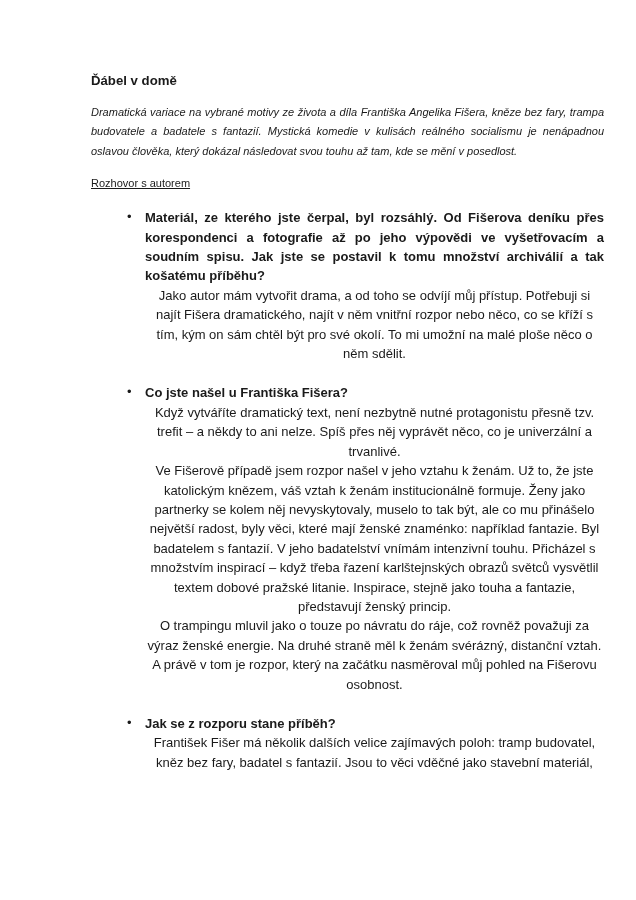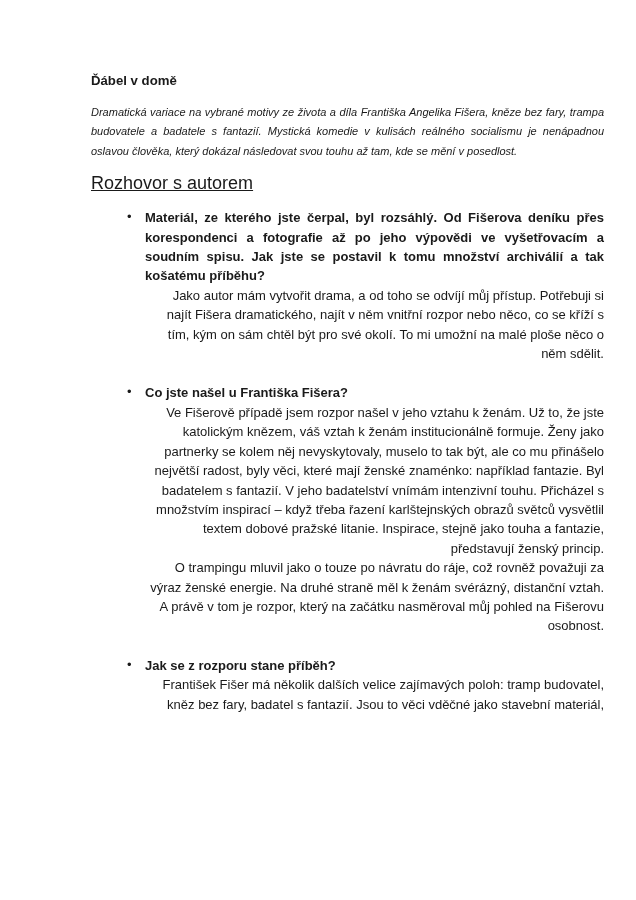--- a/index.html
+++ b/index.html
@@ -35,21 +35,21 @@
     line-height: 19.4px;
     text-align: justify;
     margin: 0 0 13px 0;
   }
   .production-note {
     font-size: 13px;
     line-height: 19.4px;
     margin: 0 0 13px 0;
   }
   .section-heading {
-    font-size: 18px;
+    font-size: 11px;
     font-weight: normal;
     text-decoration: underline;
     line-height: 19px;
     margin: 0 0 15px 0;
   }
   ul.interview {
     list-style: none;
     margin: 0;
     padding: 0;
   }
@@ -65,21 +65,21 @@
     left: 36px;
     top: -1px;
     font-size: 13px;
   }
   .question {
     font-weight: bold;
     text-align: justify;
   }
   .answer-para {
     font-weight: normal;
-    text-align: right;
+    text-align: center;
   }
 </style>
 </head>
 <body>
 
 <div class="page">
   <h1 class="doc-title">Ďábel v domě</h1>
 
   <p class="intro">Dramatická variace na vybrané motivy ze života a díla Františka Angelika Fišera, kněze bez fary, trampa budovatele a badatele s fantazií. Mystická komedie v kulisách reálného socialismu je nenápadnou oslavou člověka, který dokázal následovat svou touhu až tam, kde se mění v posedlost.</p>
 
@@ -92,20 +92,21 @@
     <div class="question">Materiál, ze kterého jste čerpal, byl rozsáhlý. Od Fišerova deníku přes korespondenci a fotografie až po jeho výpovědi ve vyšetřovacím a soudním spisu. Jak jste se postavil k tomu množství archiválií a tak košatému příběhu?</div>
     <div class="answers">
           <div class="answer-para">Jako autor mám vytvořit drama, a od toho se odvíjí můj přístup. Potřebuji si najít Fišera dramatického, najít v něm vnitřní rozpor nebo něco, co se kříží s tím, kým on sám chtěl být pro své okolí. To mi umožní na malé ploše něco o něm sdělit.</div>
         </div>
   </li>
 
   <li class="qa-item">
     <span class="bullet-marker">•</span>
     <div class="question">Co jste našel u Františka Fišera?</div>
     <div class="answers">
+          <div class="answer-para">Když vytváříte dramatický text, není nezbytně nutné protagonistu přesně tzv. trefit – a někdy to ani nelze. Spíš přes něj vyprávět něco, co je univerzální a trvanlivé.</div>
           <div class="answer-para">Ve Fišerově případě jsem rozpor našel v jeho vztahu k ženám. Už to, že jste katolickým knězem, váš vztah k ženám institucionálně formuje. Ženy jako partnerky se kolem něj nevyskytovaly, muselo to tak být, ale co mu přinášelo největší radost, byly věci, které mají ženské znaménko: například fantazie. Byl badatelem s fantazií. V jeho badatelství vnímám intenzivní touhu. Přicházel s množstvím inspirací – když třeba řazení karlštejnských obrazů světců vysvětlil textem dobové pražské litanie. Inspirace, stejně jako touha a fantazie, představují ženský princip.</div>
           <div class="answer-para">O trampingu mluvil jako o touze po návratu do ráje, což rovněž považuji za výraz ženské energie. Na druhé straně měl k ženám svérázný, distanční vztah. A právě v tom je rozpor, který na začátku nasměroval můj pohled na Fišerovu osobnost.</div>
         </div>
   </li>
 
   <li class="qa-item">
     <span class="bullet-marker">•</span>
     <div class="question">Jak se z rozporu stane příběh?</div>
     <div class="answers">
           <div class="answer-para">František Fišer má několik dalších velice zajímavých poloh: tramp budovatel, kněz bez fary, badatel s fantazií. Jsou to věci vděčné jako stavební materiál,</div>

